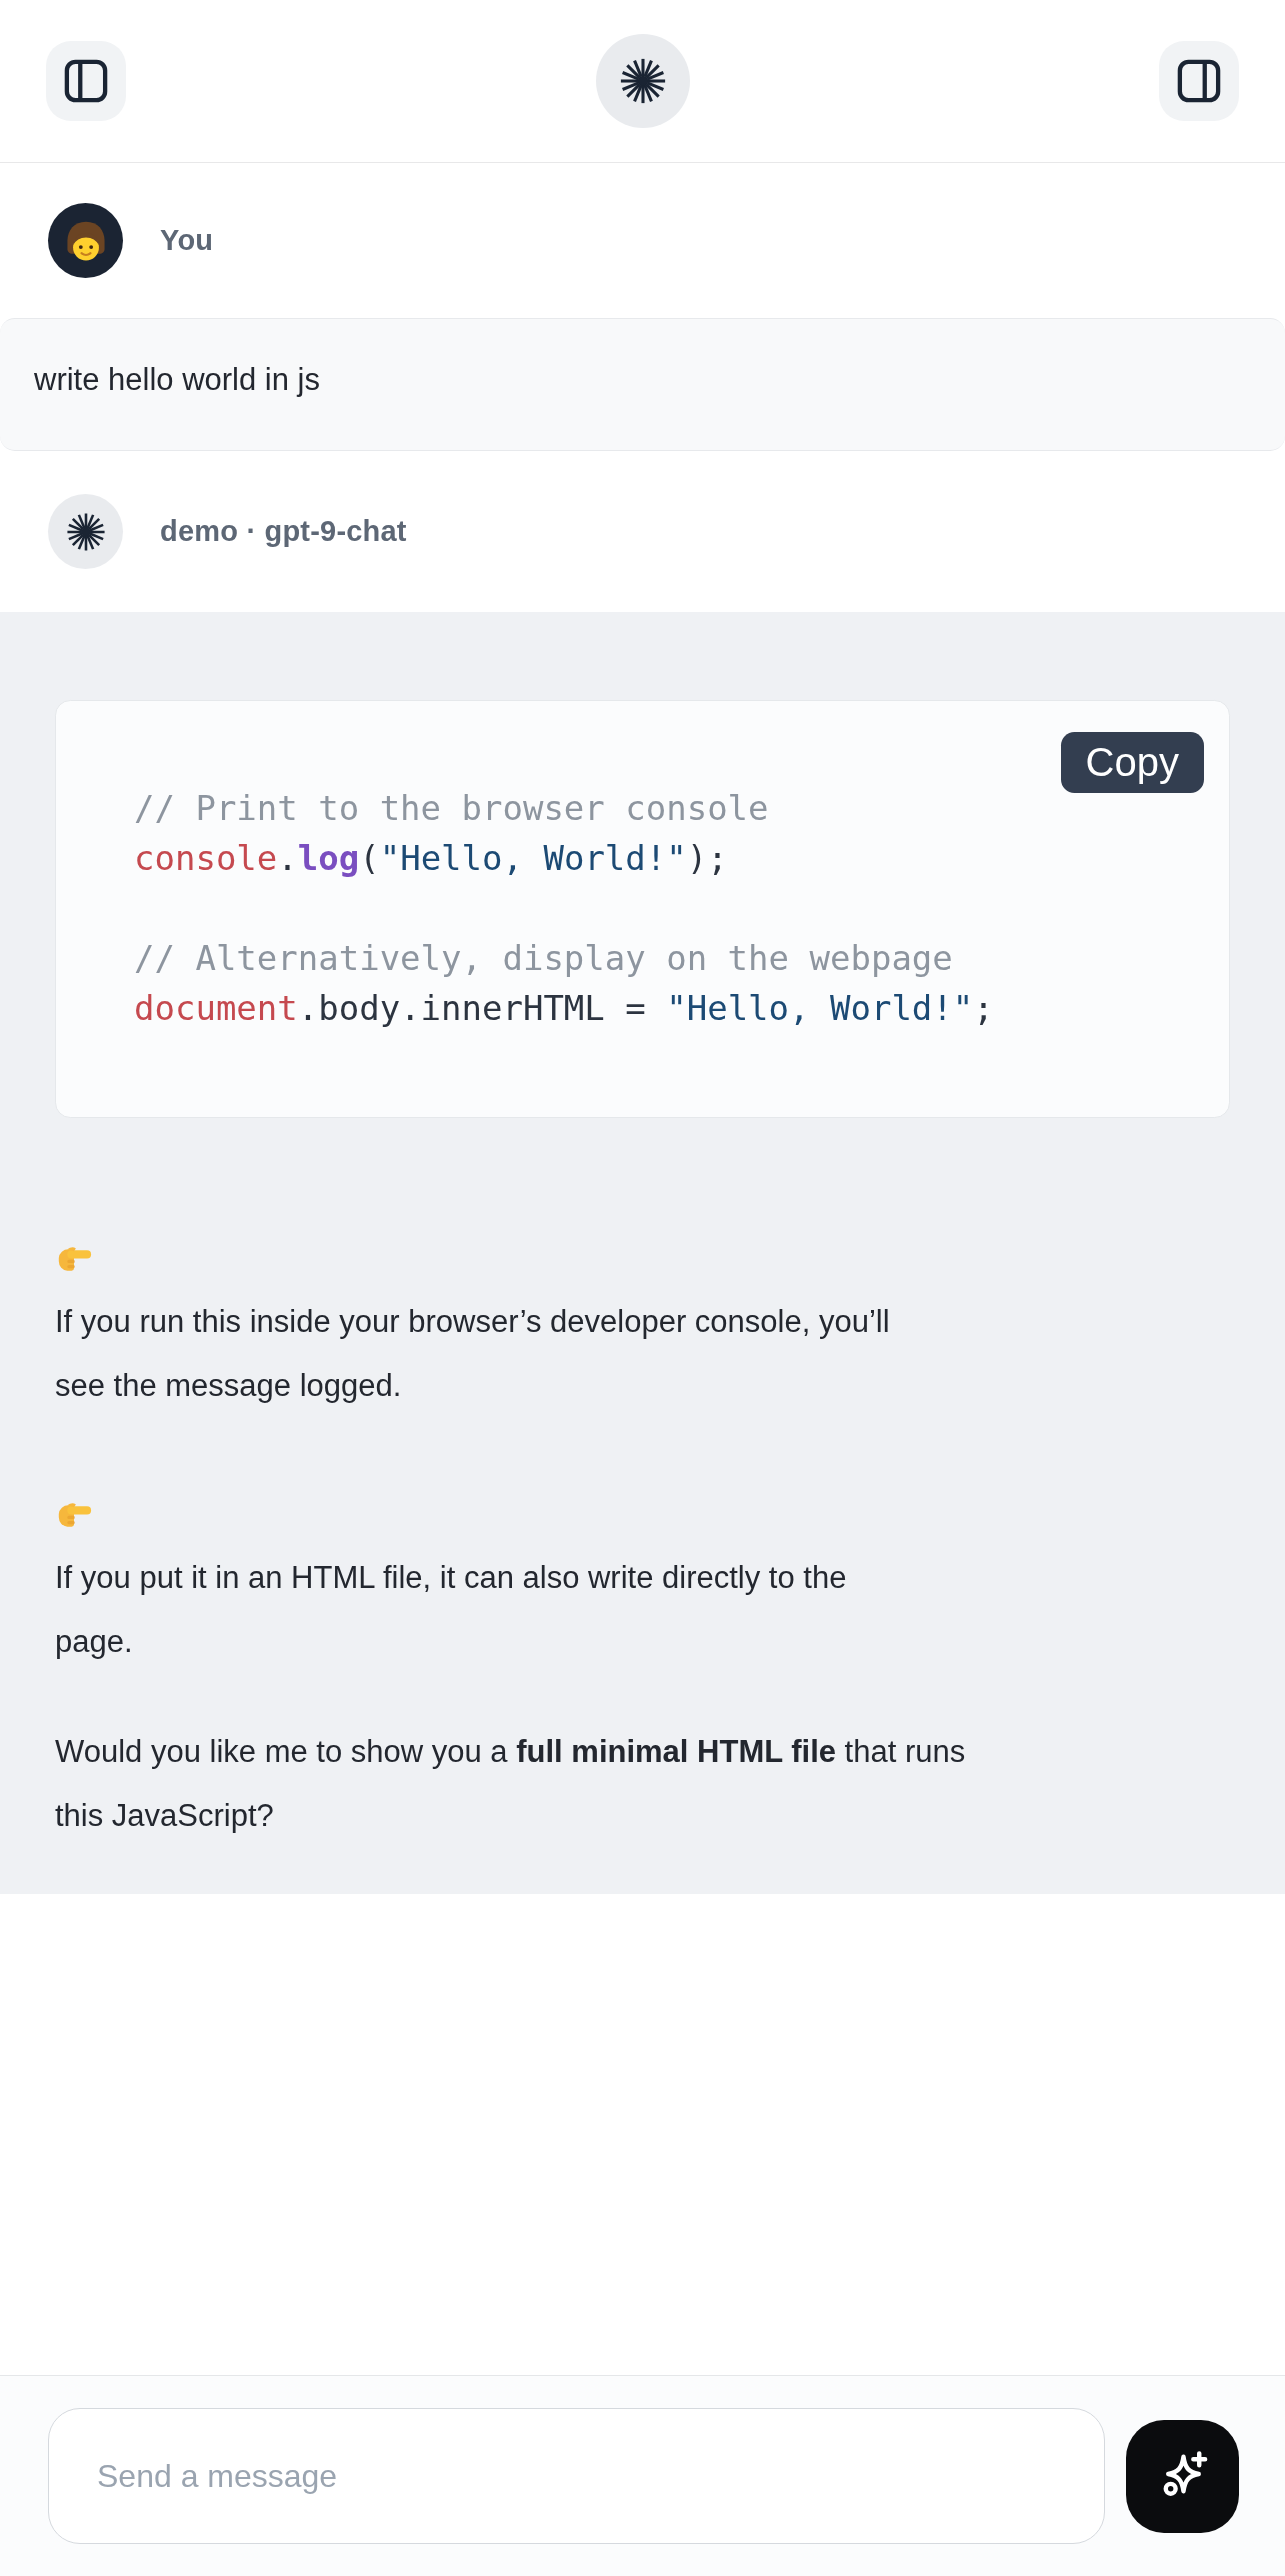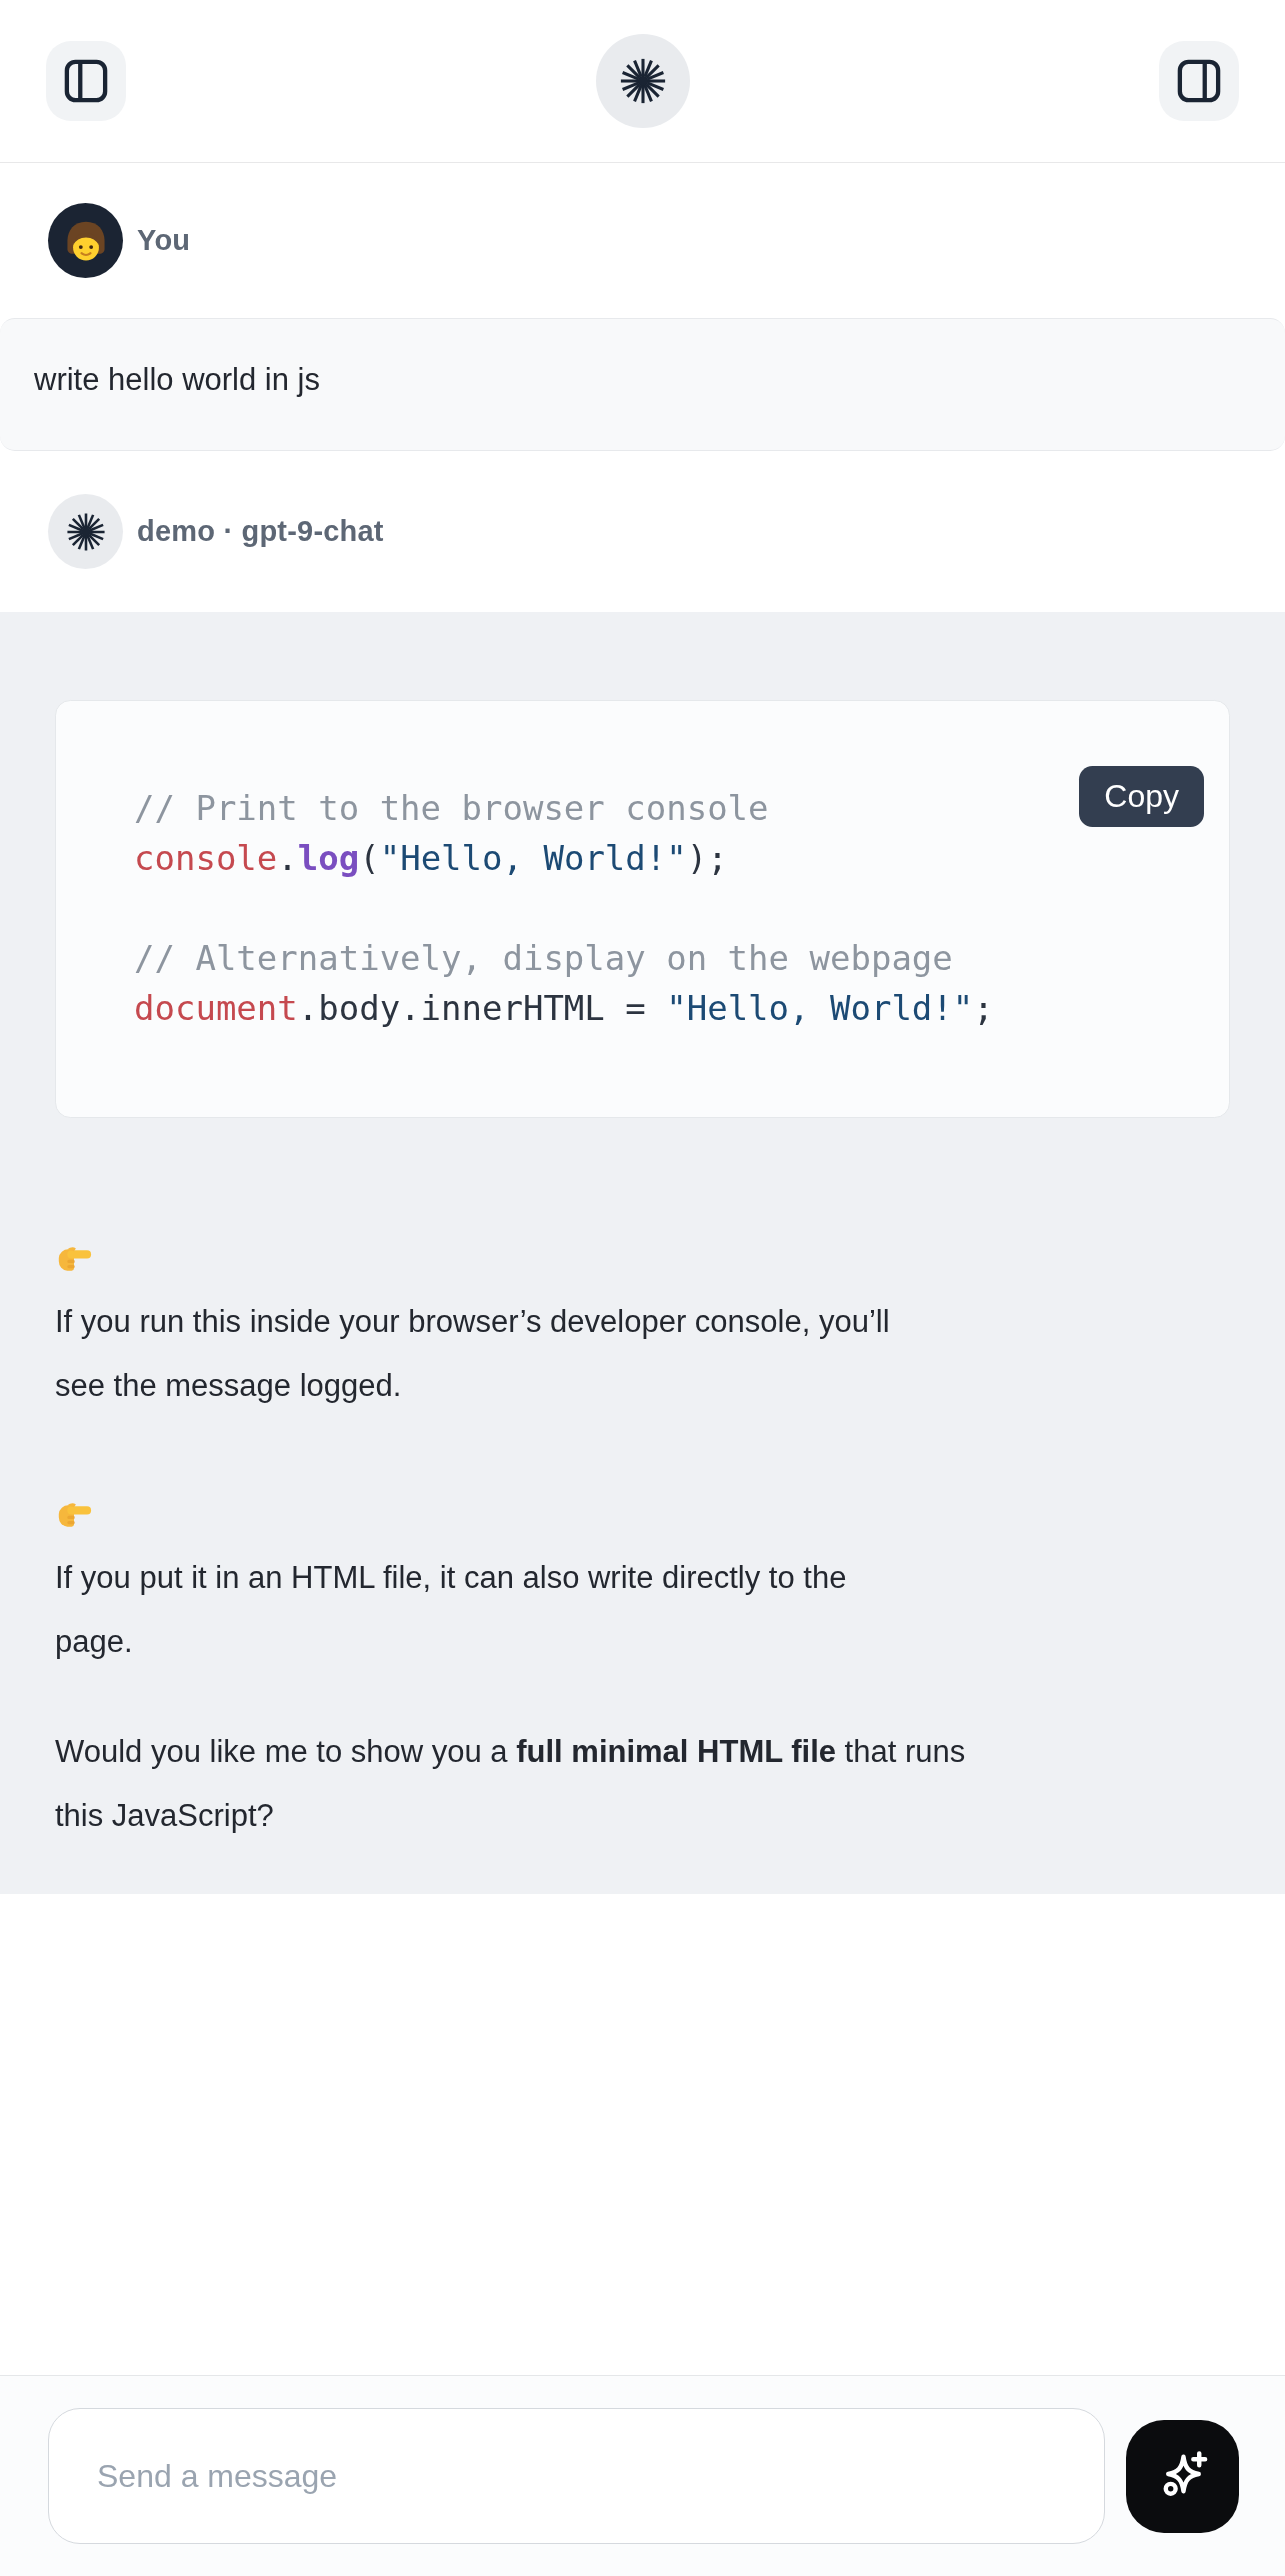--- a/index.html
+++ b/index.html
@@ -25,21 +25,21 @@
     width:80px; height:80px; border-radius:25px; background:#f1f3f5;
     display:flex; align-items:center; justify-content:center; border:none; cursor:pointer;
   }
   .centerbtn{
     width:94px; height:94px; border-radius:50%; background:#e9ebee;
     display:flex; align-items:center; justify-content:center; border:none; cursor:pointer;
   }
   .centerbtn svg{width:50px; height:50px;}
   
   .chat{flex:1 1 auto; display:flex; flex-direction:column; overflow:hidden; background:#ffffff;}
-  .msg-head{height:155px; display:flex; align-items:center; gap:14px; padding-left:48px; flex:0 0 auto;}
+  .msg-head{height:155px; display:flex; align-items:center; gap:37px; padding-left:48px; flex:0 0 auto;}
   .avatar{
     width:75px; height:75px; border-radius:50%; flex:0 0 auto;
     display:flex; align-items:center; justify-content:center; overflow:hidden;
   }
   .avatar-user{background:var(--user-avatar-bg);}
   .avatar-user svg{width:54px; height:54px; margin-top:5.7px;}
   .avatar-bot{background:#e9ebee;}
   .avatar-bot svg{width:42px; height:42px;}
   .speaker{font-size:29px; font-weight:700; color:var(--label-gray); letter-spacing:0.2px;}
   .user-bubble{
@@ -58,21 +58,21 @@
   .para1{margin-top:44px;}
   .para2{margin-top:46px;}
   
   .codeblock{
     position:relative; margin-top:46px; background:#fbfcfd;
     border:1.9px solid #e5e8eb; border-radius:15.3px;
   }
   .copybtn{
     position:absolute; top:31px; right:25px; background:var(--copy-button-bg);
     color:#ffffff; border:none; border-radius:13.4px; padding:12.4px 25px;
-    font-family:"Liberation Sans", sans-serif; font-size:32px; line-height:36px; cursor:pointer;margin-top:34px;
+    font-family:"Liberation Sans", sans-serif; font-size:40px; line-height:36px; cursor:pointer;
   }
   pre.code{
     font-family:"DejaVu Sans Mono", monospace;
     font-size:34px; line-height:50px; white-space:pre;
     padding:82px 38px 84px 78px; color:var(--code-plain); overflow:hidden;
   }
   .tok-comment{color:var(--code-comment);}
   .tok-red{color:var(--code-keyword-red);}
   .tok-purple{color:var(--code-function-purple);font-weight:bold;}
   .tok-string{color:var(--code-string-navy);}

